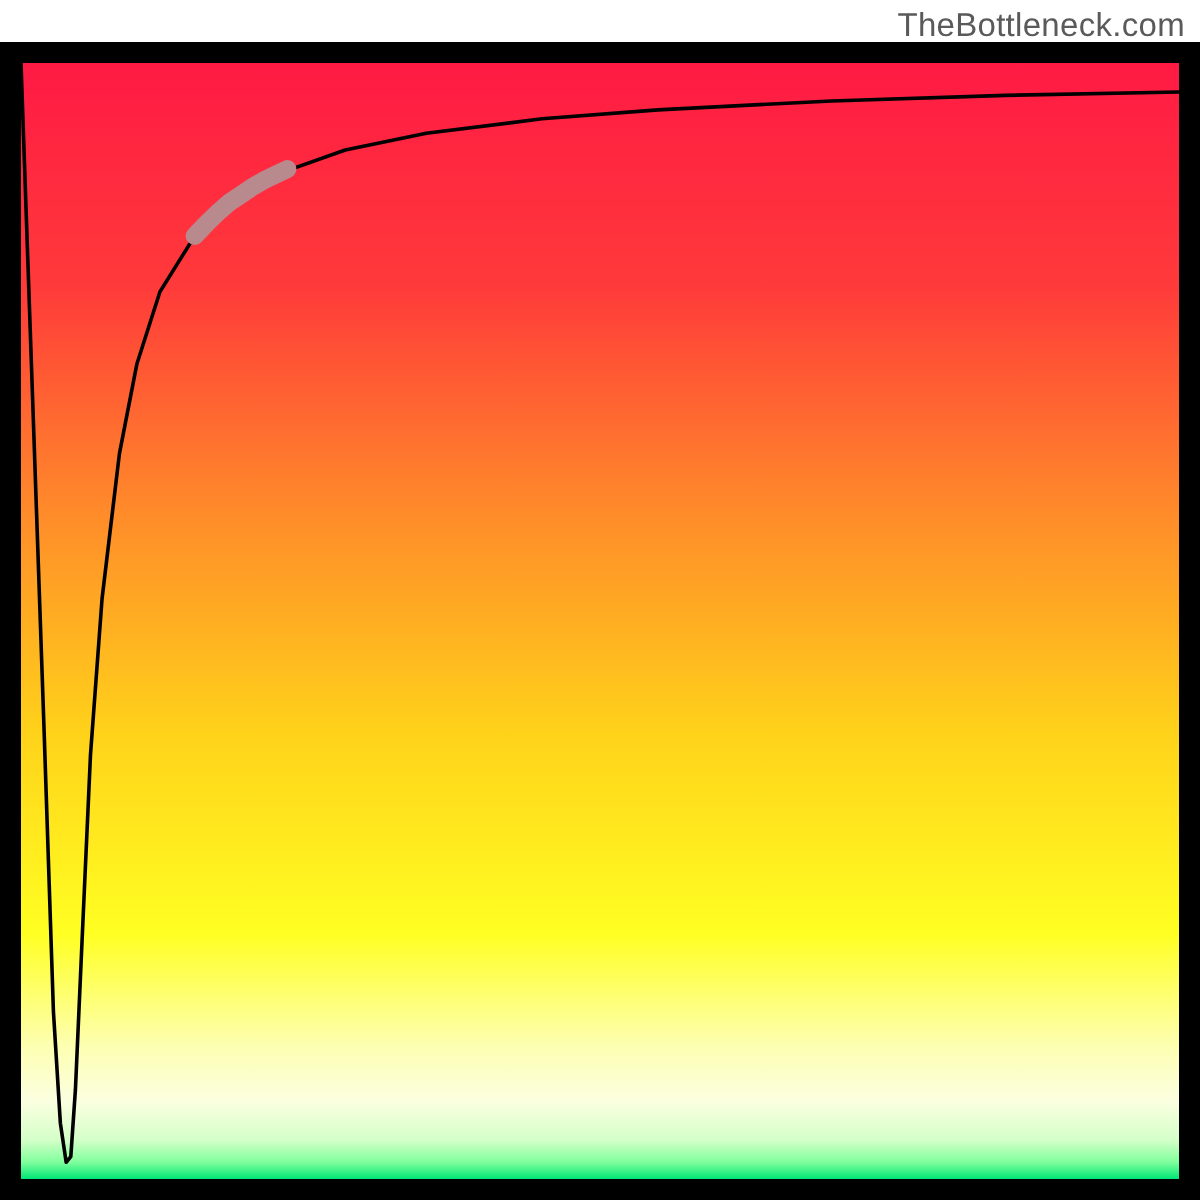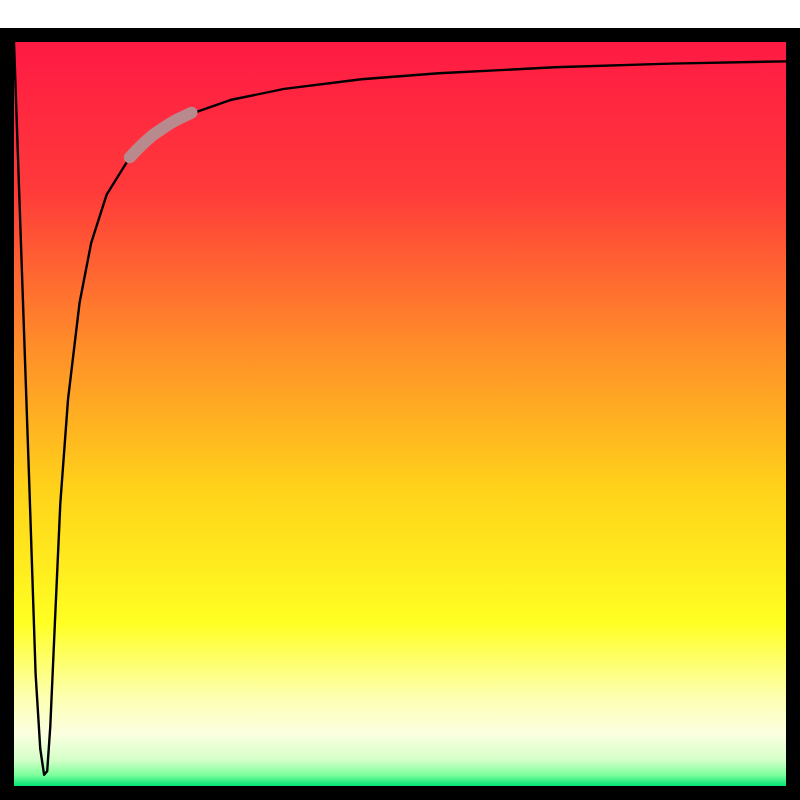--- a/index.html
+++ b/index.html
@@ -30,20 +30,21 @@
     top: 28px;
     width: 800px;
     height: 772px;
     display: block;
   }
 </style>
 </head>
 <body>
 <div class="wrap">
 
+  <div class="watermark">TheBottleneck.com</div>
 
   <svg class="chart" viewBox="0 0 800 772" preserveAspectRatio="none">
     <defs>
       <linearGradient id="bgGrad" x1="0" y1="0" x2="0" y2="1">
 
       <stop offset="0%" stop-color="#ff1a44"></stop>
           <stop offset="20%" stop-color="#ff3a3a"></stop>
           <stop offset="40%" stop-color="#ff8a2a"></stop>
           <stop offset="60%" stop-color="#ffd21a"></stop>
           <stop offset="78%" stop-color="#ffff22"></stop>

